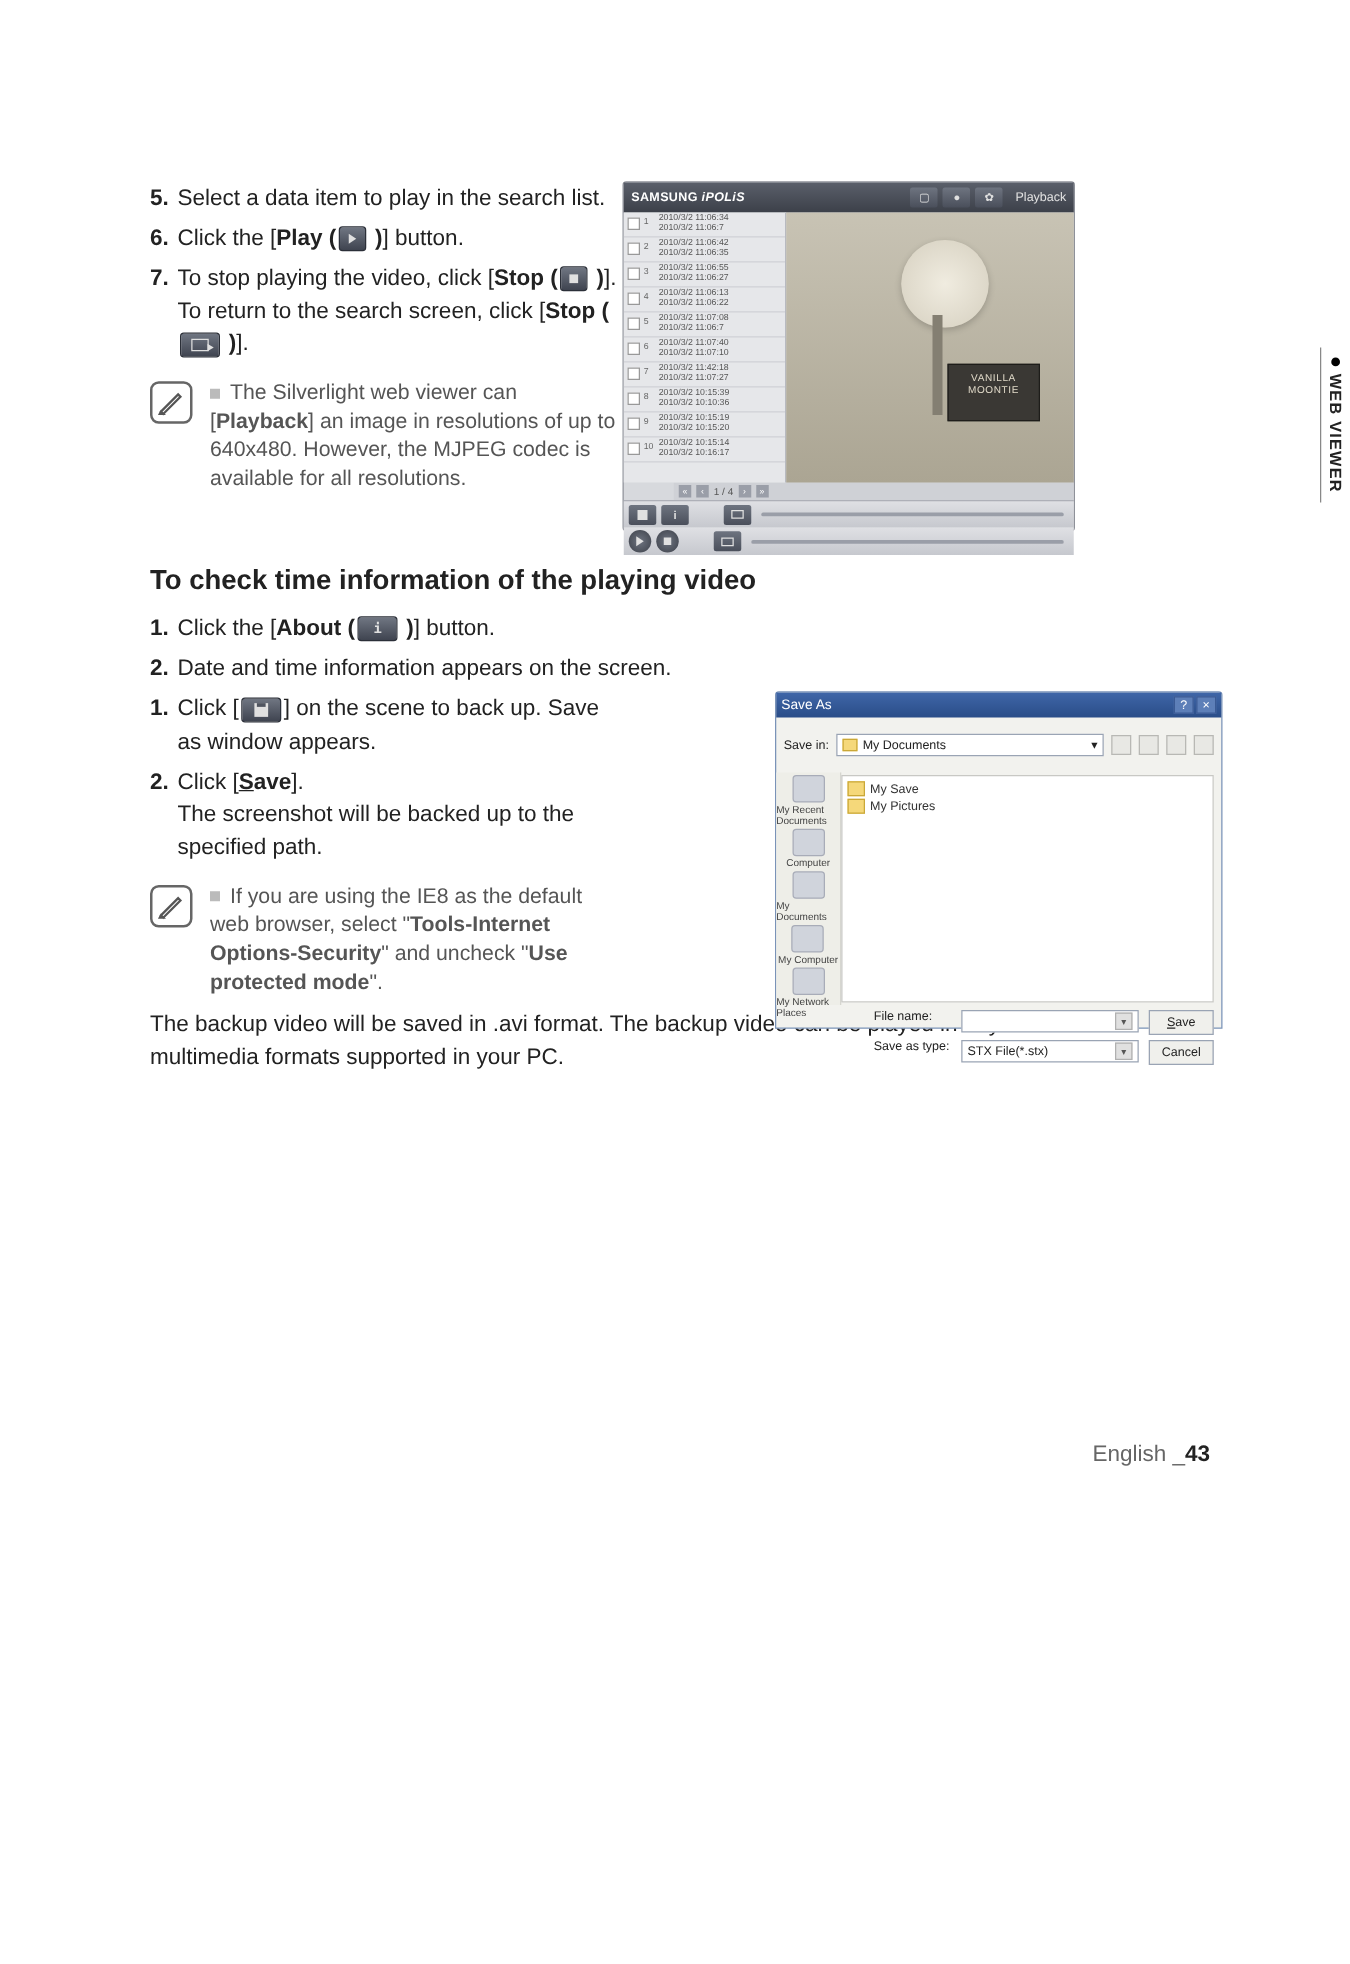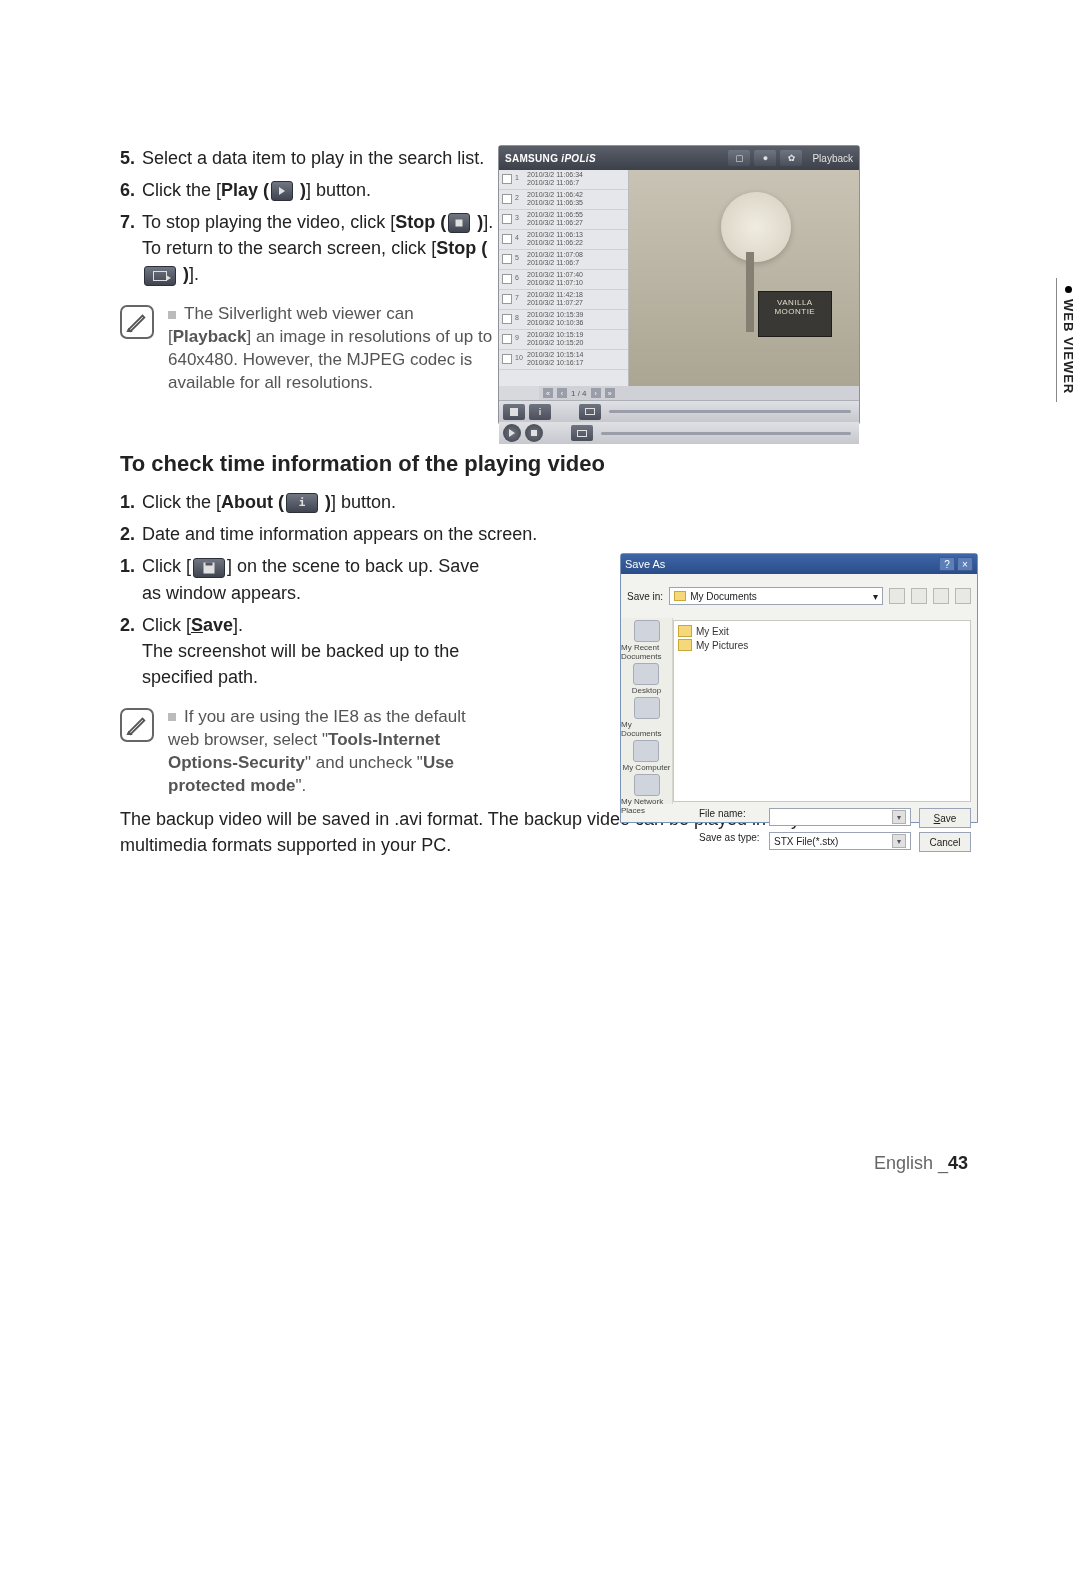--- a/index.html
+++ b/index.html
@@ -553,39 +553,39 @@
           <div class="tbtn"></div>
         </div>
         <div class="saveas-body">
           <div class="saveas-side" id="saveas-side">
               <div class="saveas-sitem">
                 <div class="ic"></div>
                 <span>My Recent Documents</span>
               </div>
               <div class="saveas-sitem">
                 <div class="ic"></div>
-                <span>Desktop</span>
+                <span>Computer</span>
               </div>
               <div class="saveas-sitem">
                 <div class="ic"></div>
                 <span>My Documents</span>
               </div>
               <div class="saveas-sitem">
                 <div class="ic"></div>
                 <span>My Computer</span>
               </div>
               <div class="saveas-sitem">
                 <div class="ic"></div>
                 <span>My Network Places</span>
               </div>
             </div>
           <div class="saveas-main" id="saveas-main">
               <div class="saveas-folder">
                 <span class="fic"></span>
-                <span>My Exit</span>
+                <span>My Save</span>
               </div>
               <div class="saveas-folder">
                 <span class="fic"></span>
                 <span>My Pictures</span>
               </div>
             </div>
         </div>
         <div class="saveas-bottom">
           <div class="saveas-brow">
             <span class="lbl">File name:</span>

